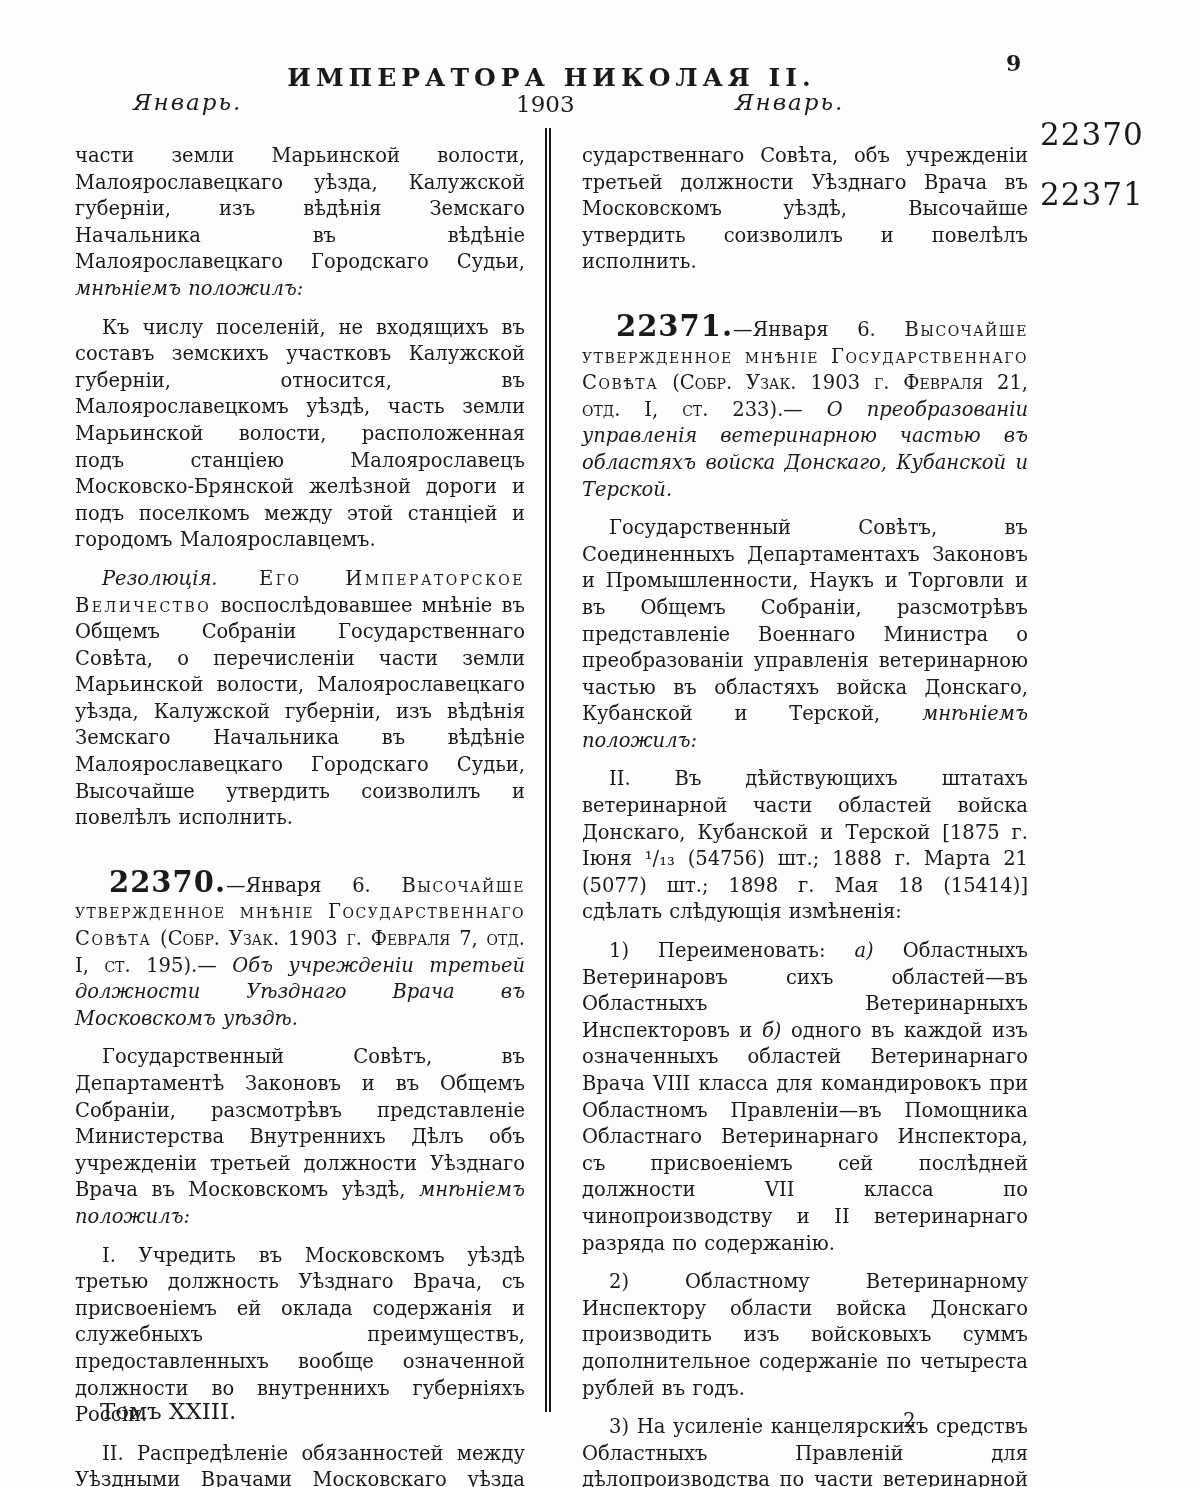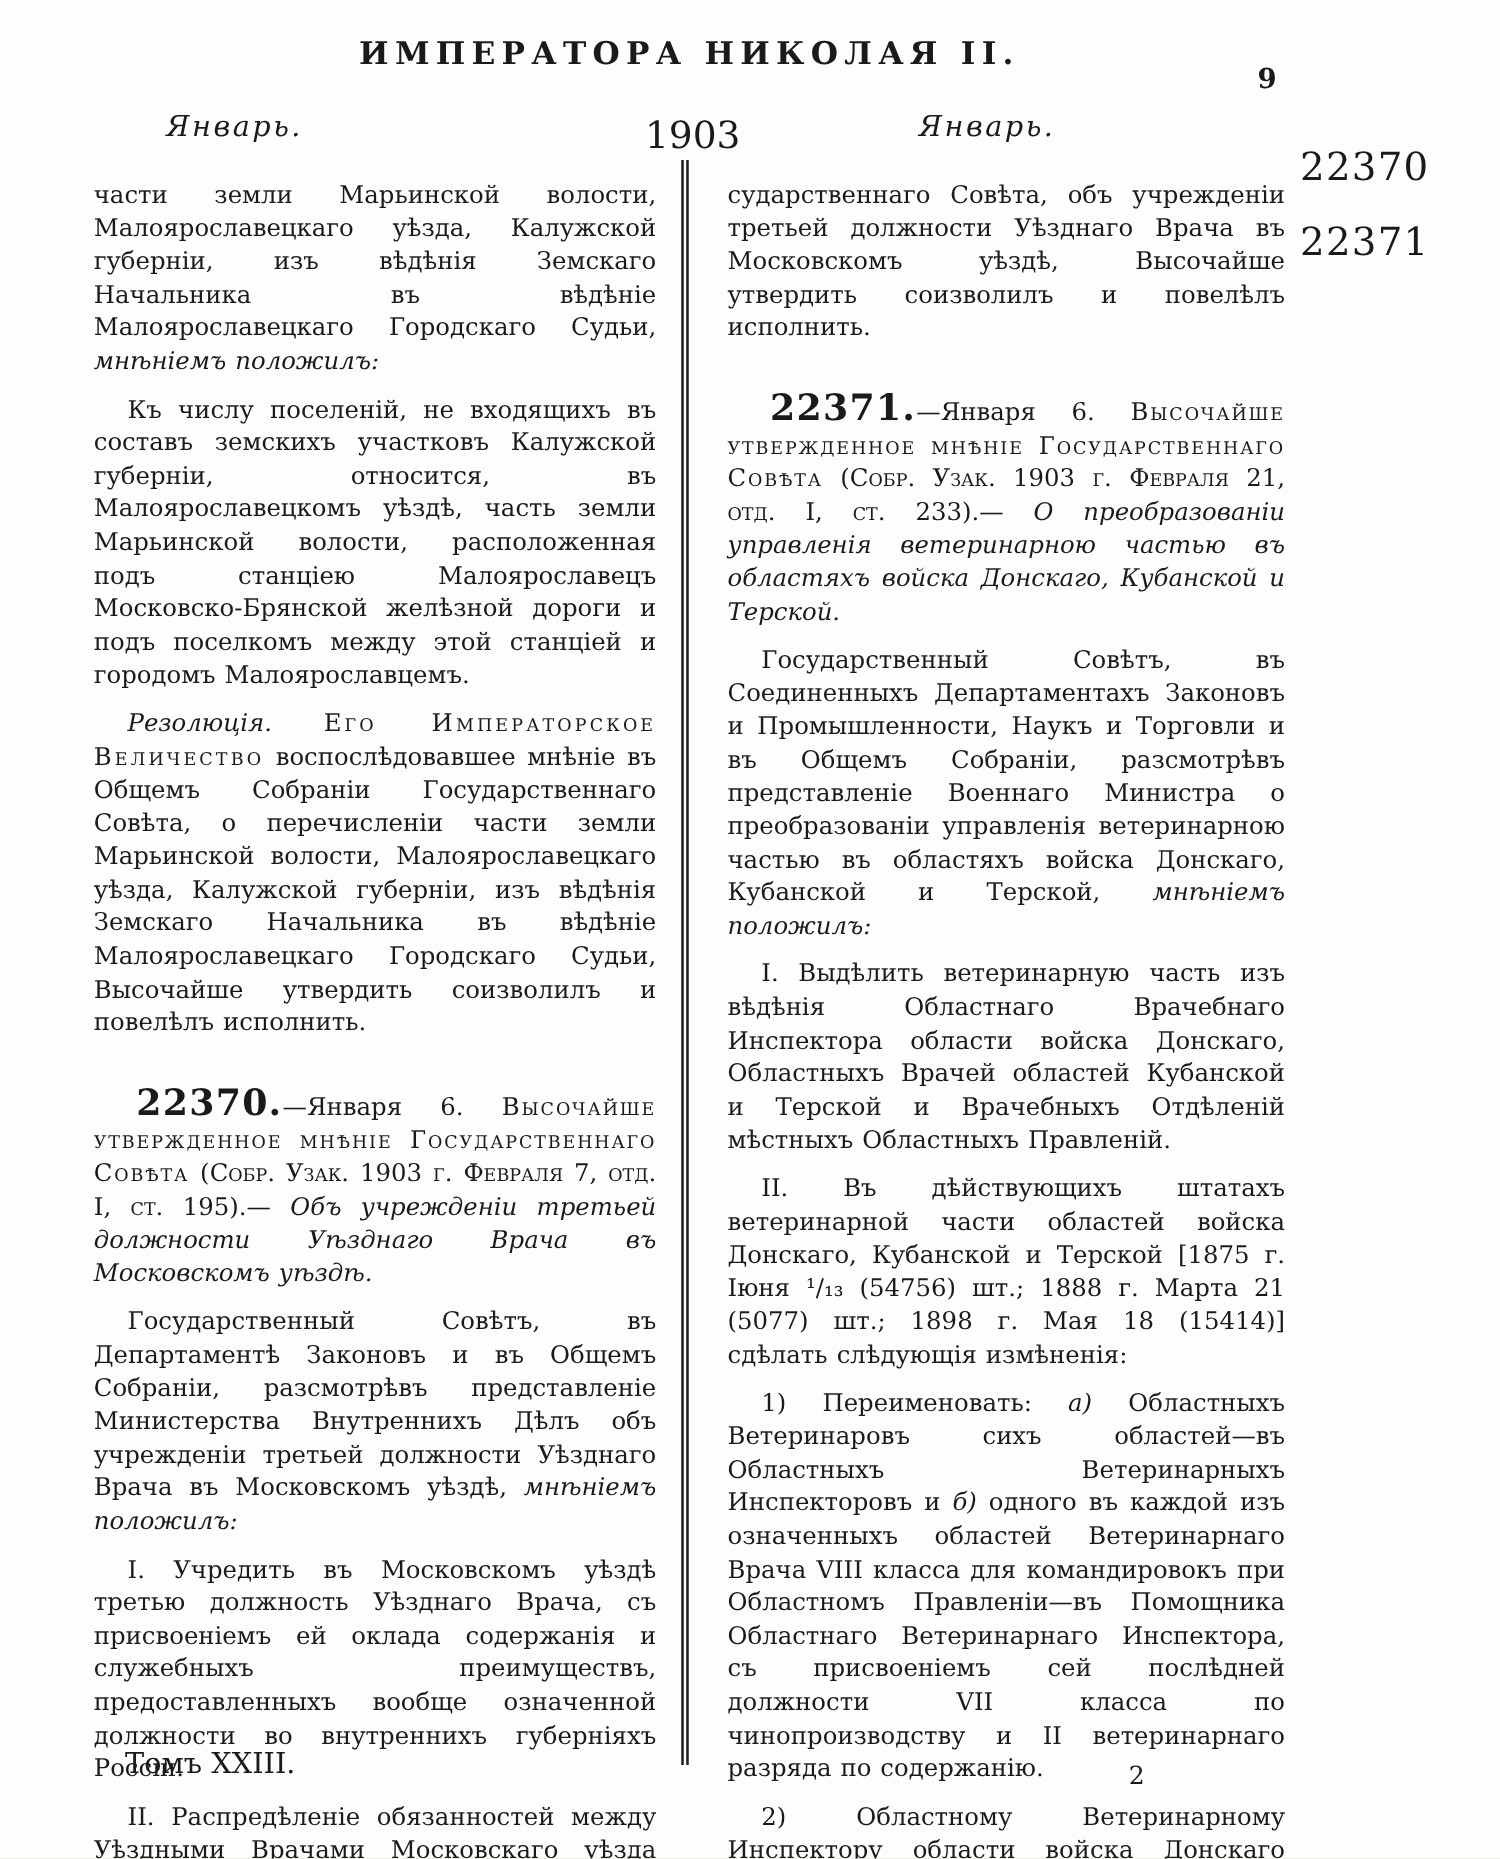--- a/index.html
+++ b/index.html
@@ -4,27 +4,27 @@
 <style>
   html,body { margin:0; padding:0; background:#d8d8d4; }
   .page {
     position:relative; width:1200px; height:1487px;
     background:#fdfdfb; color:#1a1a1a;
     font-family:"DejaVu Serif", serif;
     overflow:hidden;
   }
   
   .header-title {
-    position:absolute; top:28px; left:63px; width:977px;
+    position:absolute; top:63px; left:63px; width:977px;
     text-align:center; font-size:25px; font-weight:bold; letter-spacing:5px;
     white-space:nowrap;
   }
   .page-number { position:absolute; top:50px; left:1006px; font-size:22px; font-weight:bold; }
   .month-left  { position:absolute; top:89px; left:133px; font-size:23px; font-style:italic; letter-spacing:2px; }
-  .year        { position:absolute; top:91px; left:516px; font-size:30px; }
+  .year        { position:absolute; top:91px; left:516px; font-size:23px; }
   .month-right { position:absolute; top:89px; left:735px; font-size:23px; font-style:italic; letter-spacing:2px; }
 
   
   .divider {
     position:absolute; left:545px; top:128px; height:1284px; width:6px;
     border-left:2px solid #1c1c1c; border-right:2px solid #1c1c1c;
     box-sizing:border-box;
   }
 
   
@@ -95,21 +95,20 @@
   <div class="col col-right">
     <p class="cont"><span>сударственнаго Совѣта, объ учрежденіи третьей должности Уѣзднаго Врача въ Московскомъ уѣздѣ, Высочайше утвердить соизволилъ и повелѣлъ исполнить.</span></p>
 
     <p class="section-head"><span class="sec-num">22371.</span><span>—Января 6.</span>
       <span class="law-caps">Высочайше утвержденное мнѣніе Государственнаго Совѣта</span>
       <span class="law-ref">(Собр. Узак. 1903 г. Февраля 21, отд. I, ст. 233).—</span>
       <span class="italic">О преобразованіи управленія ветеринарною частью въ областяхъ войска Донскаго, Кубанской и Терской.</span></p>
 
     <p><span>Государственный Совѣтъ, въ Соединенныхъ Департаментахъ Законовъ и Промышленности, Наукъ и Торговли и въ Общемъ Собраніи, разсмотрѣвъ представленіе Военнаго Министра о преобразованіи управленія ветеринарною частью въ областяхъ войска Донскаго, Кубанской и Терской,</span>
       <span class="italic">мнѣніемъ положилъ:</span></p>
-    <p><span>I. Выдѣлить ветеринарную часть изъ вѣдѣнія Областнаго Врачебнаго Инспектора области войска Донскаго, Областныхъ Врачей областей Кубанской и Терской и Врачебныхъ Отдѣленій мѣстныхъ Областныхъ Правленій.</span></p>
     <p><span>II. Въ дѣйствующихъ штатахъ ветеринарной части областей войска Донскаго, Кубанской и Терской [1875 г. Іюня ¹/₁₃ (54756) шт.; 1888 г. Марта 21 (5077) шт.; 1898 г. Мая 18 (15414)] сдѣлать слѣдующія измѣненія:</span></p>
     <p><span>1) Переименовать:</span>
       <span class="italic">а)</span>
       <span>Областныхъ Ветеринаровъ сихъ областей—въ Областныхъ Ветеринарныхъ Инспекторовъ и</span>
       <span class="italic">б)</span>
       <span>одного въ каждой изъ означенныхъ областей Ветеринарнаго Врача VIII класса для командировокъ при Областномъ Правленіи—въ Помощника Областнаго Ветеринарнаго Инспектора, съ присвоеніемъ сей послѣдней должности VII класса по чинопроизводству и II ветеринарнаго разряда по содержанію.</span></p>
     <p><span>2) Областному Ветеринарному Инспектору области войска Донскаго производить изъ войсковыхъ суммъ дополнительное содержаніе по четыреста рублей въ годъ.</span></p>
     <p><span>3) На усиленіе канцелярскихъ средствъ Областныхъ Правленій для дѣлопроизводства по части ветеринарной отпускать ежегодно по 500 рублей на каждую область, а всего одну тысячу пятьсотъ рублей, съ отнесеніемъ изъ сей суммы на кредиты, отпускаемые по смѣтѣ Военнаго Министерства, въ предѣлахъ нормальнаго его бюджета—675 рублей и на общіе войсковые капиталы войскъ: Донскаго—</span></p>
   </div>
 

